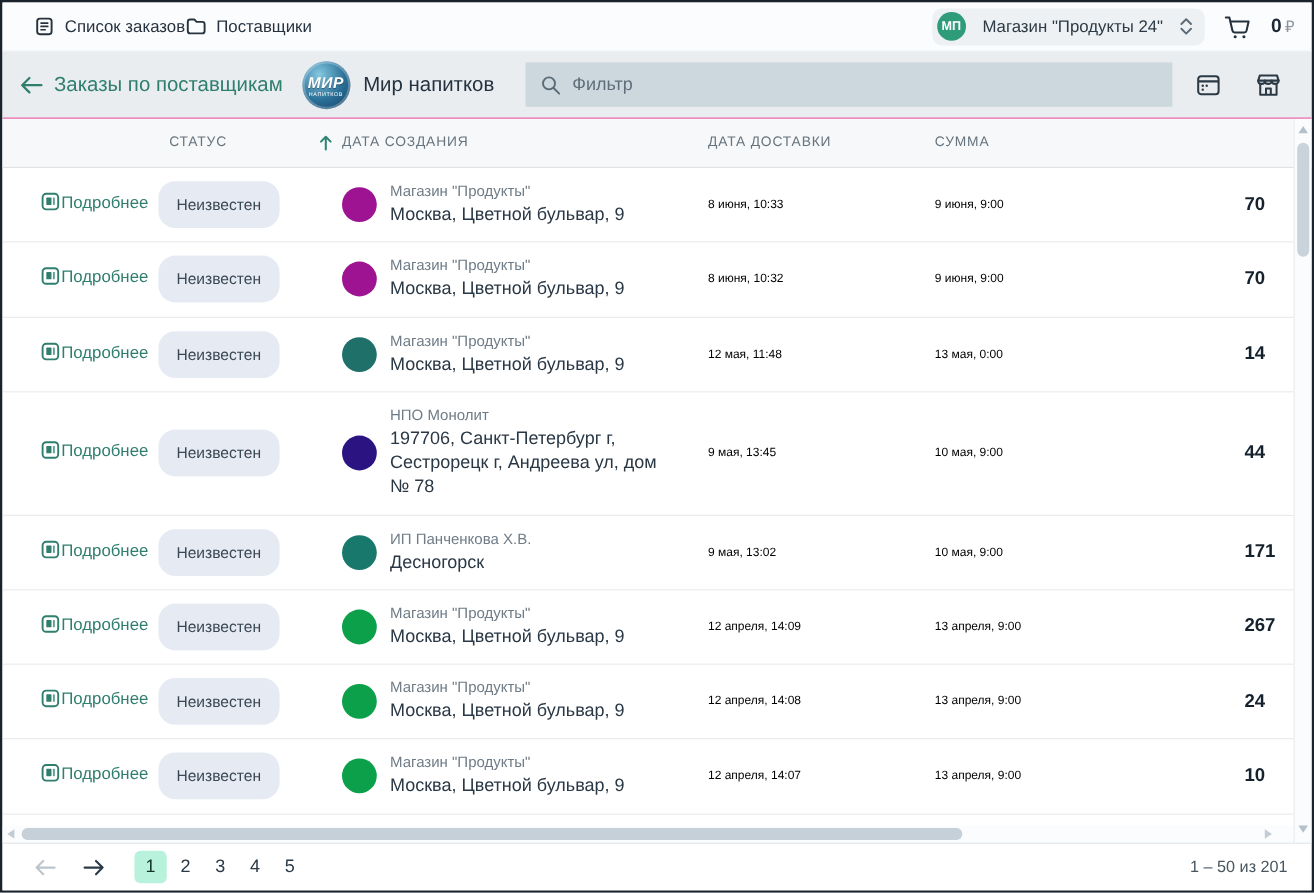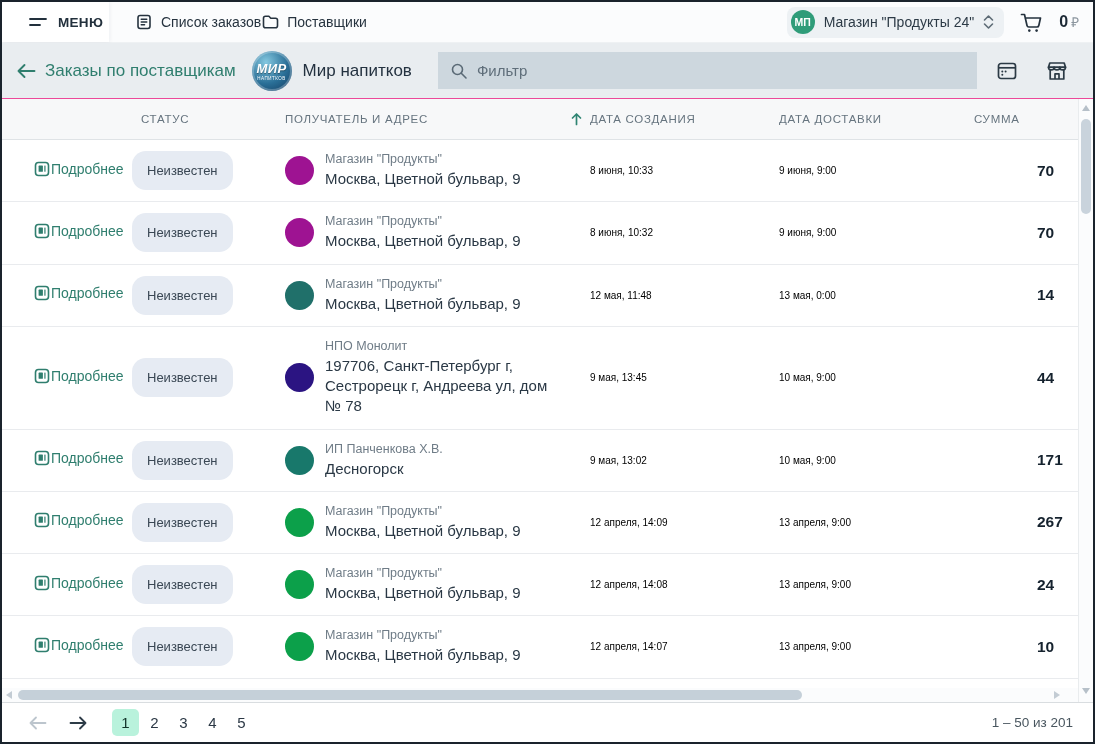--- a/index.html
+++ b/index.html
@@ -6,21 +6,21 @@
   html,body{width:1095px;height:744px}
   body{font-family:"Liberation Sans",sans-serif;background:#fff;color:#22303c;-webkit-font-smoothing:antialiased}
   .window{width:1095px;height:744px;border:2px solid #1a232c;display:flex;flex-direction:column;overflow:hidden;background:#fff}
 
   
   .topbar{flex:0 0 41px;display:flex;align-items:center;background:#fbfcfd;border-bottom:1px solid #eef1f3}
   .menu-btn{width:107px;height:100%;background:#fff;display:flex;align-items:center;gap:10px;padding-left:26px;font-size:13.5px;font-weight:700;letter-spacing:.3px;color:#22303c;box-shadow:1px 0 4px rgba(20,40,60,.06);cursor:pointer}
   .nav{display:flex;align-items:center;margin-left:26px}
   .nav-item{display:flex;align-items:center;gap:8px;font-size:14px;color:#26333f;cursor:pointer}
   .topbar-right{margin-left:auto;display:flex;align-items:center;gap:16px;padding-right:14px}
-  .store-pill{display:flex;align-items:center;gap:9px;background:#edf1f4;border-radius:8px;height:31px;padding:0 10px 0 4px;cursor:pointer}
+  .store-pill{display:flex;align-items:center;gap:14px;background:#edf1f4;border-radius:8px;height:31px;padding:0 10px 0 4px;cursor:pointer}
   .store-avatar{width:24px;height:24px;border-radius:50%;color:#fff;font-size:10.5px;font-weight:700;display:flex;align-items:center;justify-content:center}
   .store-label{font-size:14px;color:#2c3a46}
   .cart-btn{display:flex;align-items:center;cursor:pointer}
   .cart-total{font-size:16px;font-weight:700;color:#1c2935;display:flex;align-items:baseline;gap:3px}
   .cart-total .cur{font-size:13.5px;font-weight:400;color:#8b959e}
 
   
   .subheader{flex:0 0 56px;background:#e9edf0;display:flex;align-items:center;padding:0 14px;border-bottom:1px solid #ec4899}
   .back-link{display:flex;align-items:center;gap:9px;color:var(--accent,#2F7E6E);font-size:17px;cursor:pointer;white-space:nowrap}
   .supplier{display:flex;align-items:center;gap:11px;margin-left:16px;white-space:nowrap}
@@ -73,28 +73,20 @@
   .range-label{margin-left:auto;font-size:13.5px;color:#49565f}
 
   svg{display:block}
 </style>
 </head>
 <body>
 
 <div class="window">
 
   <header class="topbar">
-    <div class="menu-btn">
-      <span>
-        <svg width="20" height="16" viewBox="0 0 20 16">
-            <path d="M2 5h16M2 11h10" stroke="#22303c" stroke-width="1.8" stroke-linecap="round" fill="none"></path>
-          </svg>
-      </span>
-      <span>МЕНЮ</span>
-    </div>
     <nav class="nav">
       <div class="nav-item">
         <span>
           <svg width="18" height="18" viewBox="0 0 18 18">
               <rect x="3" y="2.5" width="12" height="13" rx="2.2" fill="none" stroke="#26333f" stroke-width="1.6"></rect>
               <path d="M6.2 6.2h5.6M6.2 9h5.6M6.2 11.8h3.4" stroke="#26333f" stroke-width="1.4" stroke-linecap="round"></path>
             </svg>
         </span>
         <span>Список заказов</span>
       </div>
@@ -175,21 +167,20 @@
             <path d="M5.2 11v9h13.6v-9M10 20v-5.2h4V20"></path>
           </svg>
       </span>
     </div>
   </div>
 
   <div class="content">
     <div class="thead grid-cols">
       <div></div>
       <div class="h-status">СТАТУС</div>
-      <div>ПОЛУЧАТЕЛЬ И АДРЕС</div>
       <div class="h-created">
         <span class="sort-ic">
           <svg width="13" height="14" viewBox="0 0 13 14">
               <path d="M6.5 12.5v-10M2.5 6l4-4 4 4" fill="none" stroke="#2F8573" stroke-width="1.7" stroke-linecap="round" stroke-linejoin="round"></path>
             </svg>
         </span>
         <span>ДАТА СОЗДАНИЯ</span>
       </div>
       <div>ДАТА ДОСТАВКИ</div>
       <div>СУММА</div>

